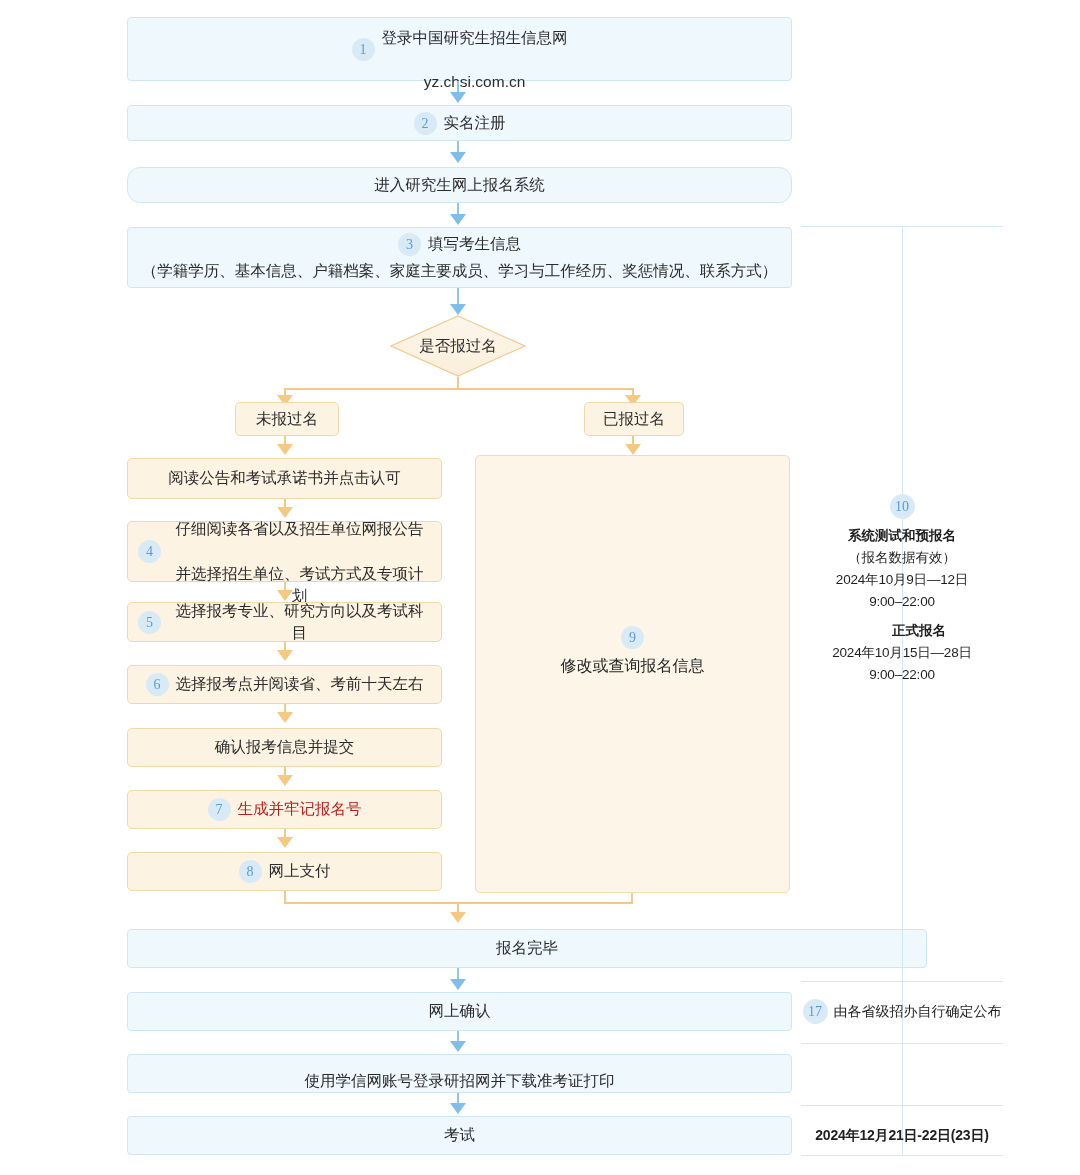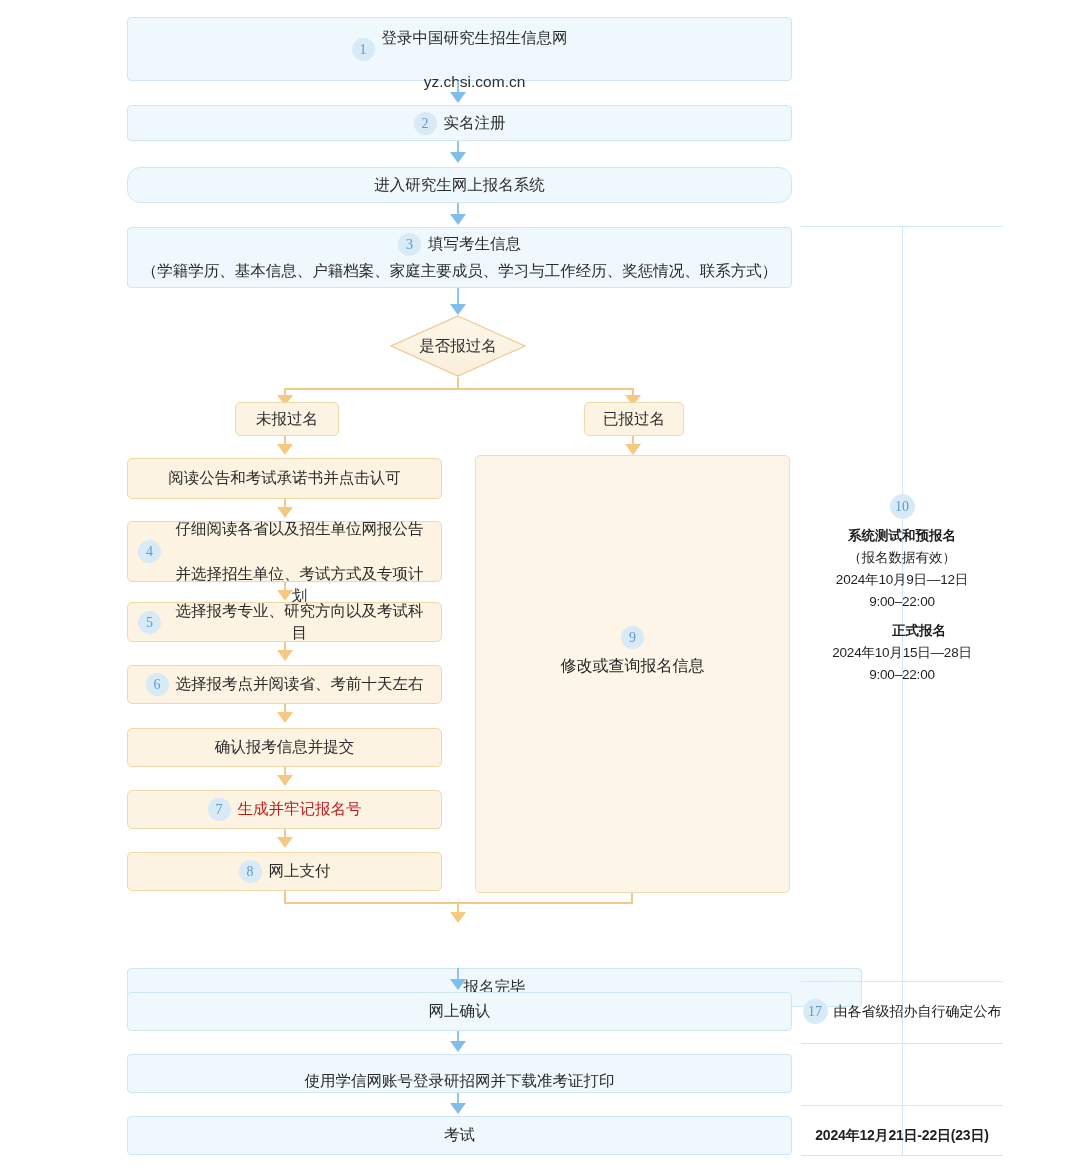--- a/index.html
+++ b/index.html
@@ -234,21 +234,21 @@
       <span>修改或查询报名信息</span>
     </div>
   </div>
 
   <div class="ln vline-o" style="left:284px;top:891px;width:2px;height:12px;"></div>
   <div class="ln vline-o" style="left:631px;top:893px;width:2px;height:10px;"></div>
   <div class="ln hline-o" style="left:284px;top:902px;width:349px;height:2px;"></div>
   <div class="ln vline-o" style="left:457px;top:902px;width:2px;height:12px;"></div>
   <div class="arrow-o" style="left:450px;top:912px;"></div>
 
-  <div class="node blue" style="left:127px;top:929px;width:735px;height:39px;margin-top:39px;">
+  <div class="node blue" style="left:127px;top:929px;width:800px;height:39px;">
     <div class="inner">
         <span>报名完毕</span>
       </div>
   </div>
   <div class="ln vline-b" style="left:457px;top:968px;width:2px;height:12px;"></div>
   <div class="arrow-b" style="left:450px;top:979px;"></div>
 
   <div class="node blue" style="left:127px;top:992px;width:665px;height:39px;">
     <div class="inner">
         <span>网上确认</span>

